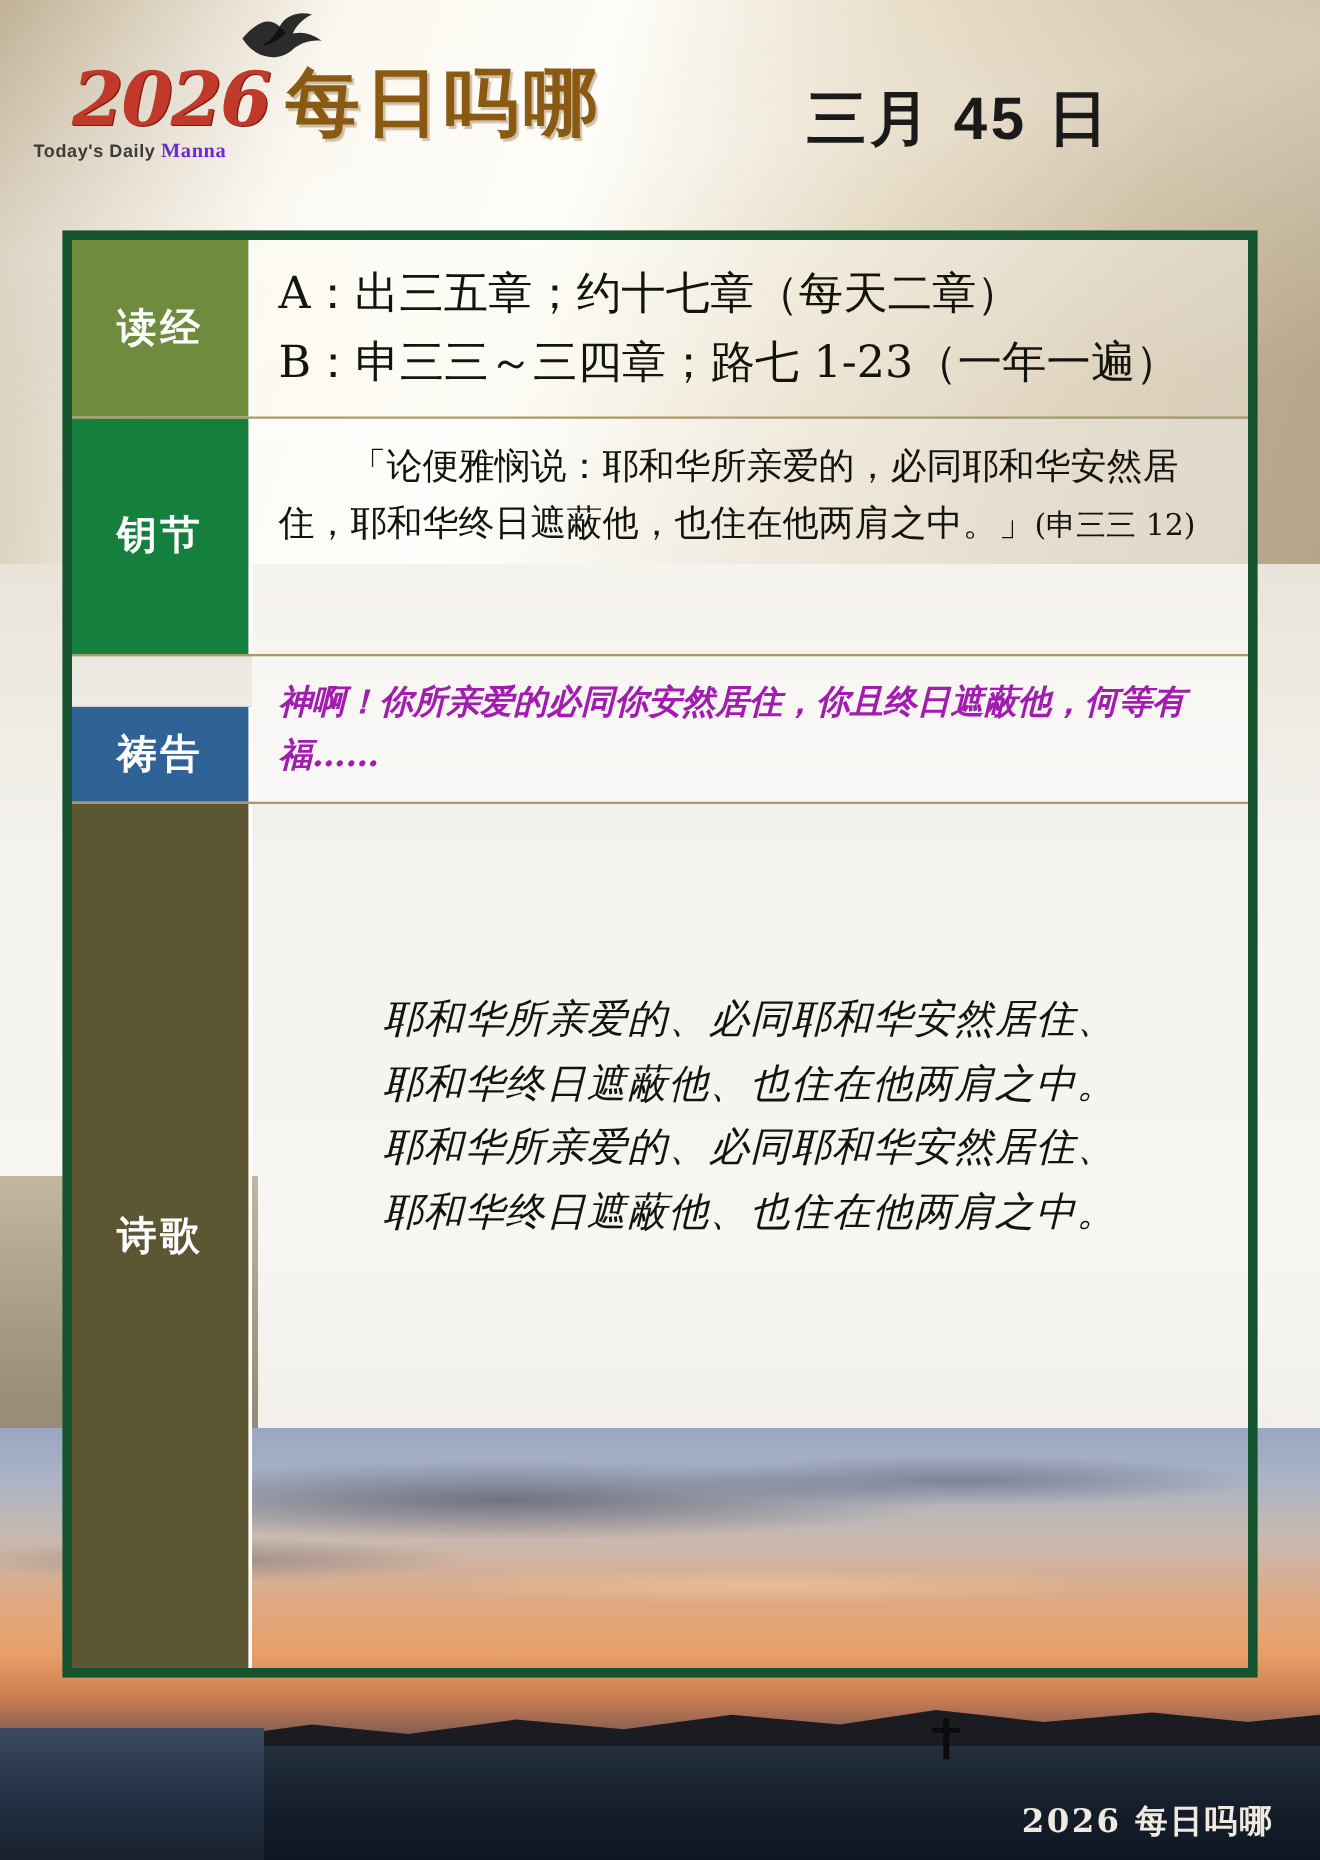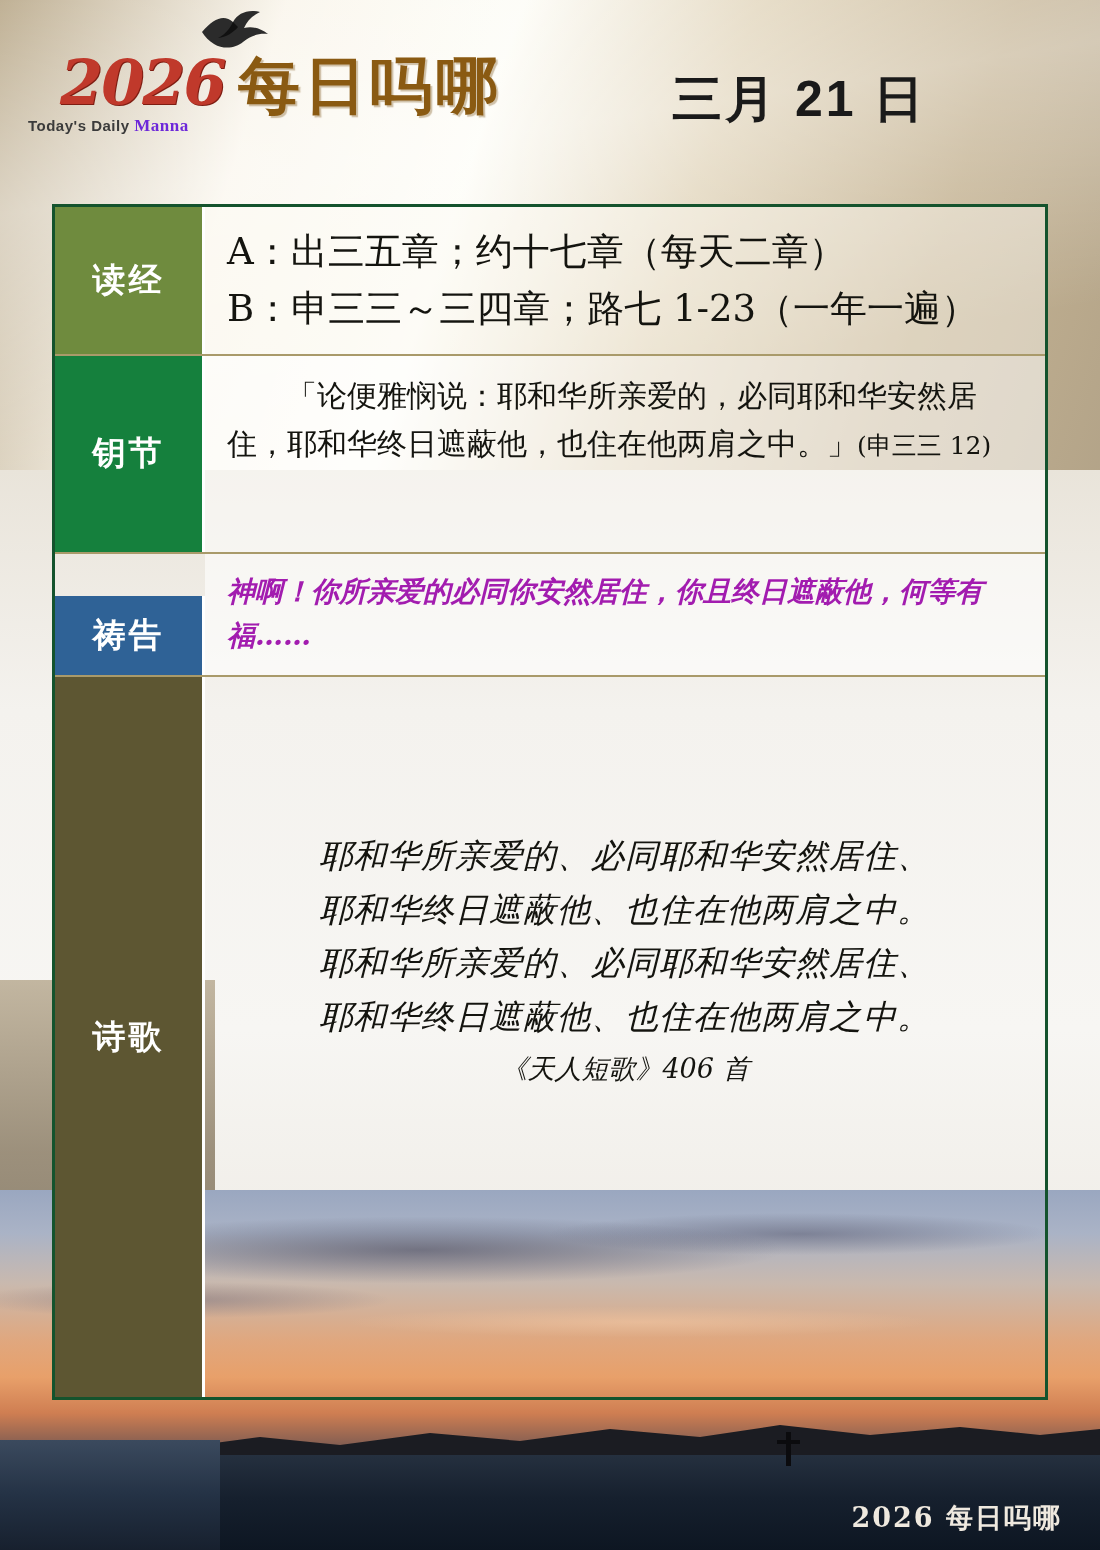--- a/index.html
+++ b/index.html
@@ -179,23 +179,23 @@
     font-family: "Liberation Sans", sans-serif;
     font-size: 50px;
     font-weight: bold;
     color: #1a1a1a;
     letter-spacing: 3px;
   }
 
   
   .table {
     position: absolute;
-    left: 52px; top: 204px;
+    left: 52px; top: 192px;
     width: 996px;
-    border: 3px solid #14532d;
+    border: 8px solid #14532d;
     box-sizing: border-box;
   }
   .row {
     display: flex;
     align-items: stretch;
     border-bottom: 2px solid #a99a6a;
   }
   .row:last-child { border-bottom: none; }
 
   .label {
@@ -318,21 +318,21 @@
       </div>
     </div>
 
     <svg class="bird" viewBox="0 0 70 48">
       <path d="M2 26 C14 12, 24 8, 33 16 C38 7, 48 3, 60 6 C52 10, 47 15, 44 22 C52 20, 60 22, 68 28
                C58 27, 50 30, 43 36 C36 42, 24 44, 14 38 C9 35, 5 31, 2 26 Z" fill="#2b2b2b"></path>
       <path d="M33 16 C30 22, 26 28, 18 32 C26 31, 33 27, 38 21 Z" fill="#111"></path>
     </svg>
 
     <div class="title-cn">每日吗哪</div>
-    <div class="date">三月 21 日</div>
+    <div class="date">三月 45 日</div>
   </div>
 
   <div class="table">
 
     <div class="row row-read">
       <div class="label lbl-read">读经</div>
       <div class="content">
         <div class="line">A：出三五章；约十七章（每天二章）</div>
         <div class="line">B：申三三～三四章；路七 1-23（一年一遍）</div>
       </div>
@@ -353,21 +353,20 @@
     </div>
 
     <div class="row row-hymn">
       <div class="label lbl-hymn">诗歌</div>
       <div class="content">
         <div class="hymn-wrap">
           <div class="hymn-line">耶和华所亲爱的、必同耶和华安然居住、</div>
           <div class="hymn-line">耶和华终日遮蔽他、也住在他两肩之中。</div>
           <div class="hymn-line">耶和华所亲爱的、必同耶和华安然居住、</div>
           <div class="hymn-line">耶和华终日遮蔽他、也住在他两肩之中。</div>
-          <div class="hymn-src">《天人短歌》406 首</div>
         </div>
       </div>
     </div>
 
   </div>
 
   <div class="footer">
     <div class="footer-text">2026 每日吗哪</div>
   </div>
 

